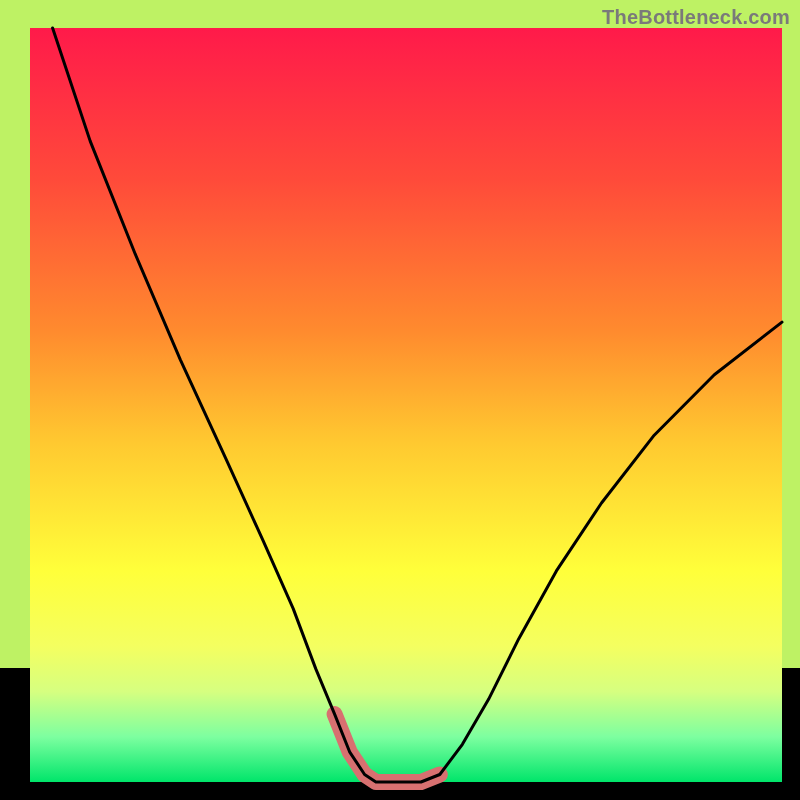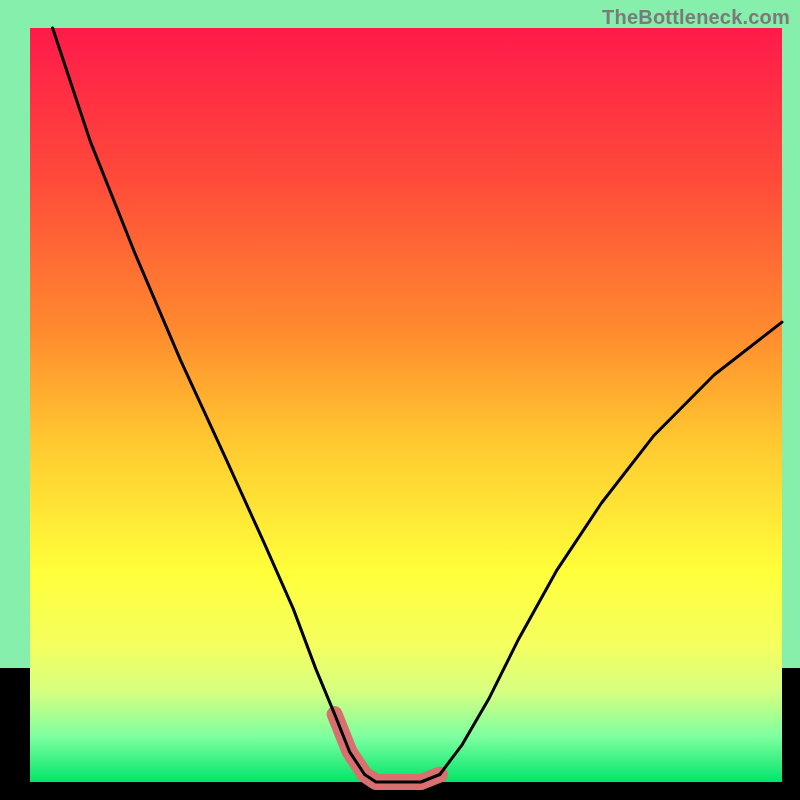--- a/index.html
+++ b/index.html
@@ -8,21 +8,21 @@
     width: 800px;
     height: 800px;
     background: #000;
     font-family: Arial, Helvetica, sans-serif;
     overflow: hidden;
   }
   .frame {
     position: relative;
     width: 800px;
     height: 668px;
-    background: #86efac;
+    background: #bef264;
   }
   .watermark {
     position: absolute;
     top: 6px;
     right: 10px;
     color: #7a7a7a;
     font-size: 20px;
     font-weight: 600;
     letter-spacing: 0.2px;
     z-index: 5;

